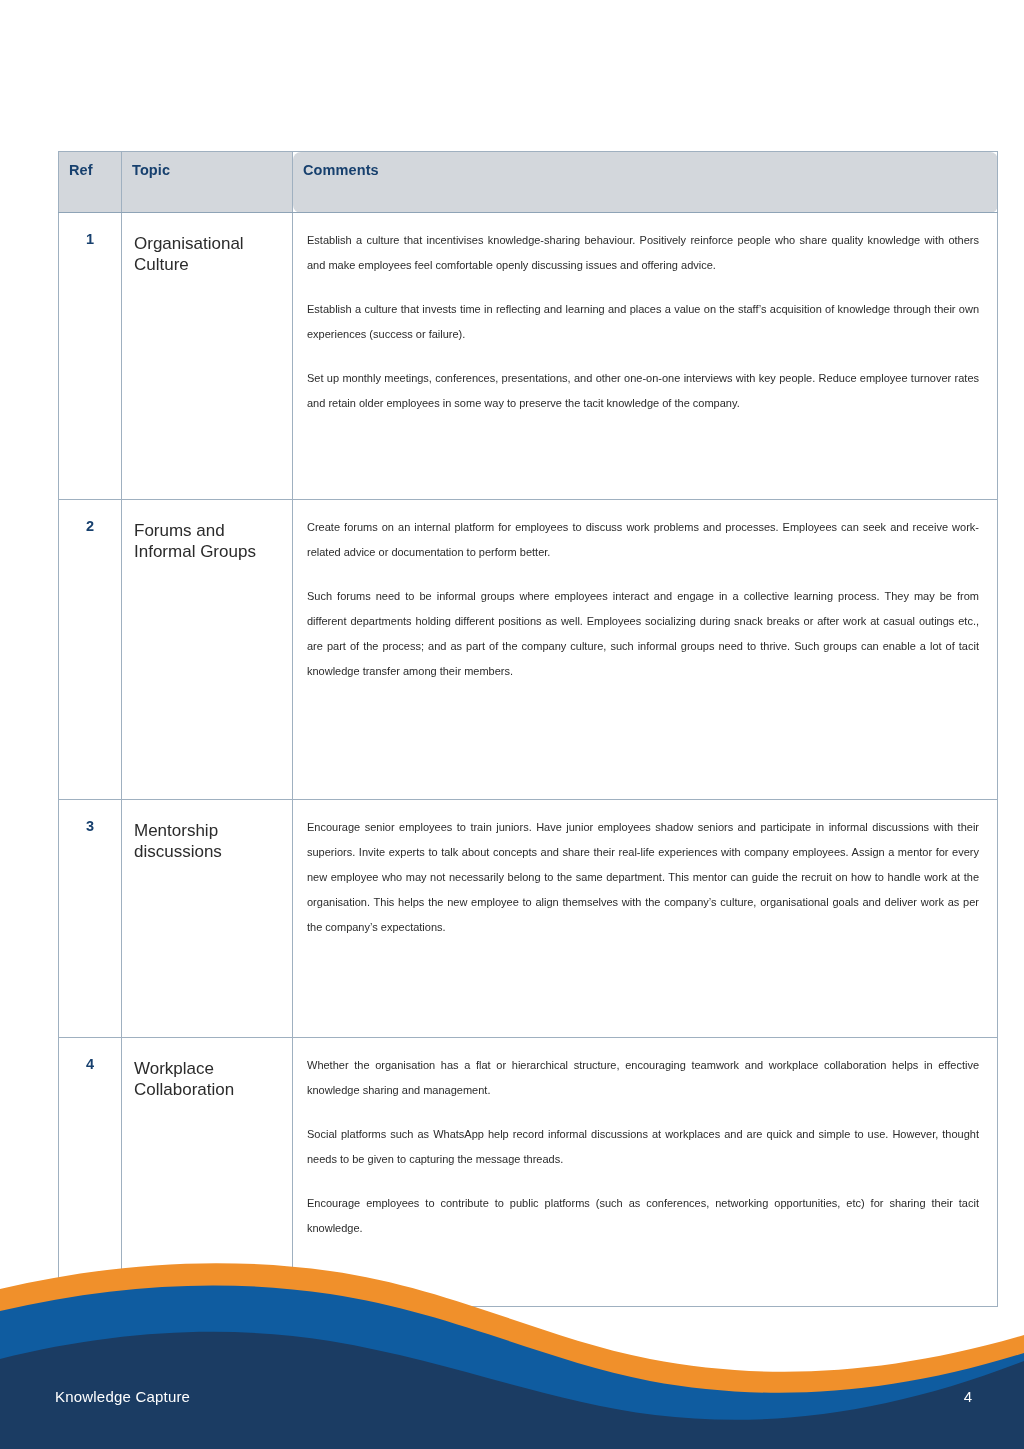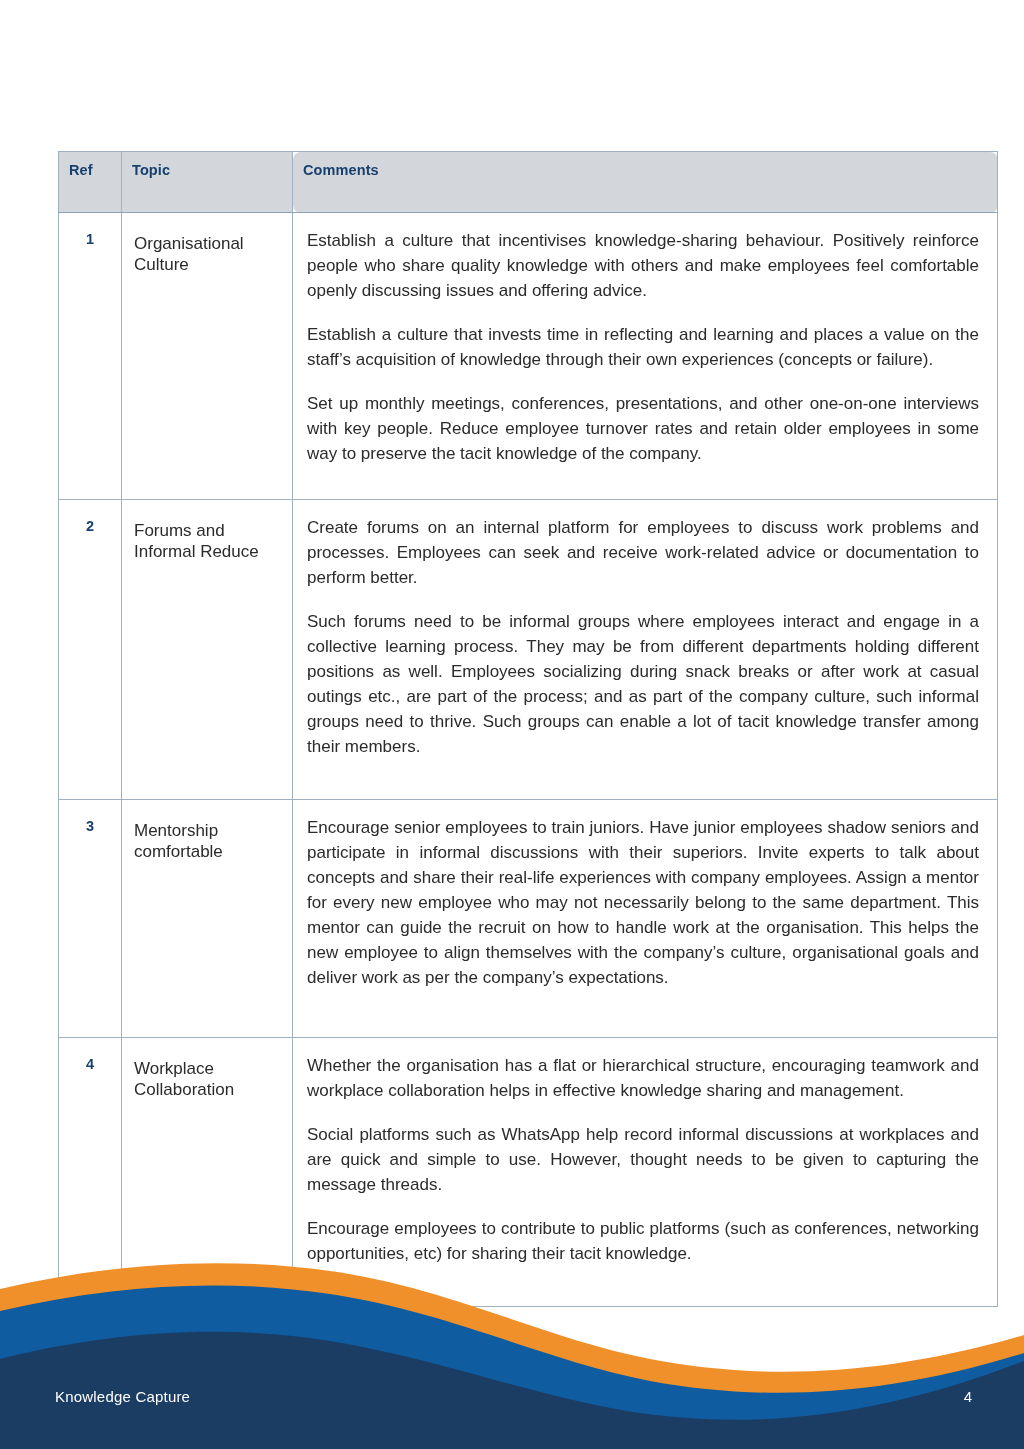--- a/index.html
+++ b/index.html
@@ -63,21 +63,21 @@
   td.cell-topic {
     width: 160px;
     color: #2b2b2b;
     font-size: 17px;
     line-height: 21px;
     padding: 20px 8px 16px 12px;
   }
   td.cell-comments {
     width: 694px;
     color: #2b2b2b;
-    font-size: 17px;
+    font-size: 11px;
     line-height: 25px;
     padding: 15px 18px 16px 14px;
     text-align: justify;
   }
   td.cell-comments p {
     margin: 0 0 19px 0;
   }
   td.cell-comments p:last-child {
     margin-bottom: 0;
   }
@@ -127,37 +127,37 @@
         <th class="col-comm">Comments</th>
       </tr>
     </thead>
     <tbody>
 
       <tr class="row-1">
         <td class="cell-ref">1</td>
         <td class="cell-topic">Organisational Culture</td>
         <td class="cell-comments">
           <p>Establish a culture that incentivises knowledge-sharing behaviour. Positively reinforce people who share quality knowledge with others and make employees feel comfortable openly discussing issues and offering advice.</p>
-          <p>Establish a culture that invests time in reflecting and learning and places a value on the staff’s acquisition of knowledge through their own experiences (concepts or failure).</p>
+          <p>Establish a culture that invests time in reflecting and learning and places a value on the staff’s acquisition of knowledge through their own experiences (success or failure).</p>
           <p>Set up monthly meetings, conferences, presentations, and other one-on-one interviews with key people. Reduce employee turnover rates and retain older employees in some way to preserve the tacit knowledge of the company.</p>
         </td>
       </tr>
 
       <tr class="row-2">
         <td class="cell-ref">2</td>
-        <td class="cell-topic">Forums and Informal Reduce</td>
+        <td class="cell-topic">Forums and Informal Groups</td>
         <td class="cell-comments">
           <p>Create forums on an internal platform for employees to discuss work problems and processes. Employees can seek and receive work-related advice or documentation to perform better.</p>
           <p>Such forums need to be informal groups where employees interact and engage in a collective learning process. They may be from different departments holding different positions as well. Employees socializing during snack breaks or after work at casual outings etc., are part of the process; and as part of the company culture, such informal groups need to thrive. Such groups can enable a lot of tacit knowledge transfer among their members.</p>
         </td>
       </tr>
 
       <tr class="row-3">
         <td class="cell-ref">3</td>
-        <td class="cell-topic">Mentorship comfortable</td>
+        <td class="cell-topic">Mentorship discussions</td>
         <td class="cell-comments">
           <p>Encourage senior employees to train juniors. Have junior employees shadow seniors and participate in informal discussions with their superiors. Invite experts to talk about concepts and share their real-life experiences with company employees. Assign a mentor for every new employee who may not necessarily belong to the same department. This mentor can guide the recruit on how to handle work at the organisation. This helps the new employee to align themselves with the company’s culture, organisational goals and deliver work as per the company’s expectations.</p>
         </td>
       </tr>
 
       <tr class="row-4">
         <td class="cell-ref">4</td>
         <td class="cell-topic">Workplace Collaboration</td>
         <td class="cell-comments">
           <p>Whether the organisation has a flat or hierarchical structure, encouraging teamwork and workplace collaboration helps in effective knowledge sharing and management.</p>

